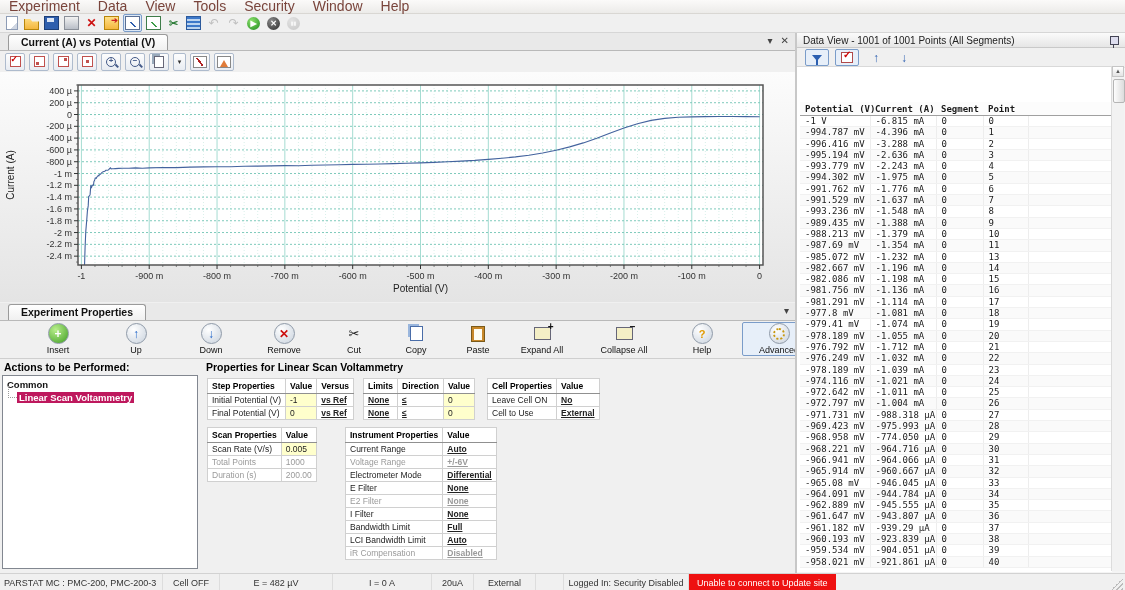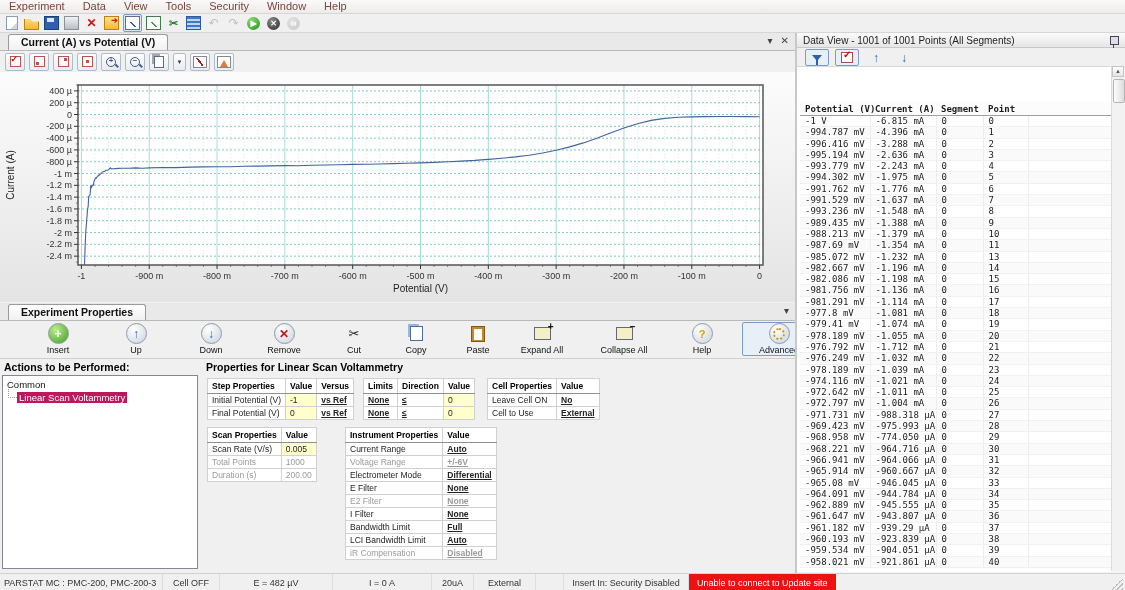--- a/index.html
+++ b/index.html
@@ -6,21 +6,21 @@
   body{
     width:1125px;height:590px;overflow:hidden;position:relative;
     font-family:"Liberation Sans",sans-serif;font-size:11px;
     background:#f0f0f0;color:#222;
   }
   #app{position:absolute;inset:0;}
 
   
   .menubar{position:absolute;left:0;top:0;width:1125px;height:13px;
     background:linear-gradient(#fbfaf9,#ecebe9);border-bottom:1px solid #d9d7d3;
-    display:flex;align-items:center;font-size:11px;color:#79443b;}
+    display:flex;align-items:center;font-size:14px;color:#79443b;}
   .menu-item{padding:0 9px;line-height:13px;cursor:default;}
 
   
   .toolbar{position:absolute;left:0;top:14px;width:1125px;height:18px;
     background:#f0f0f0;border-bottom:1px solid #d6d6d6;
     display:flex;align-items:center;gap:3px;padding-left:3px;}
   .tbtn{width:17px;height:16px;display:flex;align-items:center;justify-content:center;position:relative;}
   .tbtn.active{border:1px solid #7a9cc9;background:#dce8f6;border-radius:2px;}
   .tbtn.dim{opacity:.4;}
   .ic{display:inline-block;width:13px;height:12px;position:relative;font-size:10px;line-height:12px;text-align:center;font-weight:bold;}
@@ -95,21 +95,21 @@
   .xic-copy{width:11px;height:13px;background:#fff;border:1px solid #4a6da8;box-shadow:-3px -3px 0 -1px #9ab6dd;}
   .xic-paste{width:12px;height:14px;background:#c8882a;border:1px solid #7a5a1a;position:relative;}
   .xic-paste::after{content:"";position:absolute;left:2px;top:2px;right:2px;bottom:1px;background:#fdfdf3;}
   .xic-exp,.xic-col{width:15px;height:11px;border:1px solid #667;background:#f4efc6;position:relative;}
   .xic-exp::after{content:"+";position:absolute;right:-4px;top:-7px;color:#111;font-size:10px;font-weight:bold;}
   .xic-col::after{content:"−";position:absolute;right:-4px;top:-7px;color:#111;font-size:10px;font-weight:bold;}
 
   .panel-h{position:absolute;font-weight:bold;font-size:10.5px;color:#000;}
   #actions-h{left:4px;top:361px;}
   #props-h{left:206px;top:361px;}
-  .treebox{position:absolute;left:2px;top:375px;width:194px;height:192px;background:#fff;border:1px solid #828790;}
+  .treebox{position:absolute;left:2px;top:375px;width:194px;height:192px;background:#fff;border:1px solid #828790;font-weight:bold;}
   .tree-root{margin:3px 0 0 4px;font-size:9.5px;color:#111;}
   .tree-item{margin:2px 0 0 14px;font-size:9.5px;position:relative;}
   .tree-item::before{content:"";position:absolute;left:-9px;top:-6px;width:8px;height:11px;
     border-left:1px dotted #9a9a9a;border-bottom:1px dotted #9a9a9a;}
   .tree-sel{display:inline-block;background:#be185d;color:#fff;padding:0 2px;}
 
   .ptbl{position:absolute;border-collapse:collapse;background:#fff;font-size:8.5px;}
   .ptbl th,.ptbl td{border:1px solid #d0d0d0;padding:1px 4px;text-align:left;white-space:nowrap;height:10px;}
   .ptbl{border:1px solid #808080;}
   .ptbl th{font-weight:bold;color:#000;border-bottom:1px solid #909090;height:12px;background:#fff;}
@@ -1028,19 +1028,19 @@
   </div>
 
   <div class="statusbar" id="statusbar">
       <div class="sb-item">PARSTAT MC : PMC-200, PMC-200-3</div>
       <div class="sb-item">Cell OFF</div>
       <div class="sb-item">E = 482 µV</div>
       <div class="sb-item">I = 0 A</div>
       <div class="sb-item">20uA</div>
       <div class="sb-item">External</div>
       <div class="sb-item"></div>
-      <div class="sb-item">Insert In: Security Disabled</div>
+      <div class="sb-item">Logged In: Security Disabled</div>
       <div class="sb-alert" style="background: rgb(238, 17, 17);">Unable to connect to Update site</div>
       <div class="sb-fill"></div>
       <div class="sb-grip"></div>
     </div>
 
 </div>
 
 </body></html>

